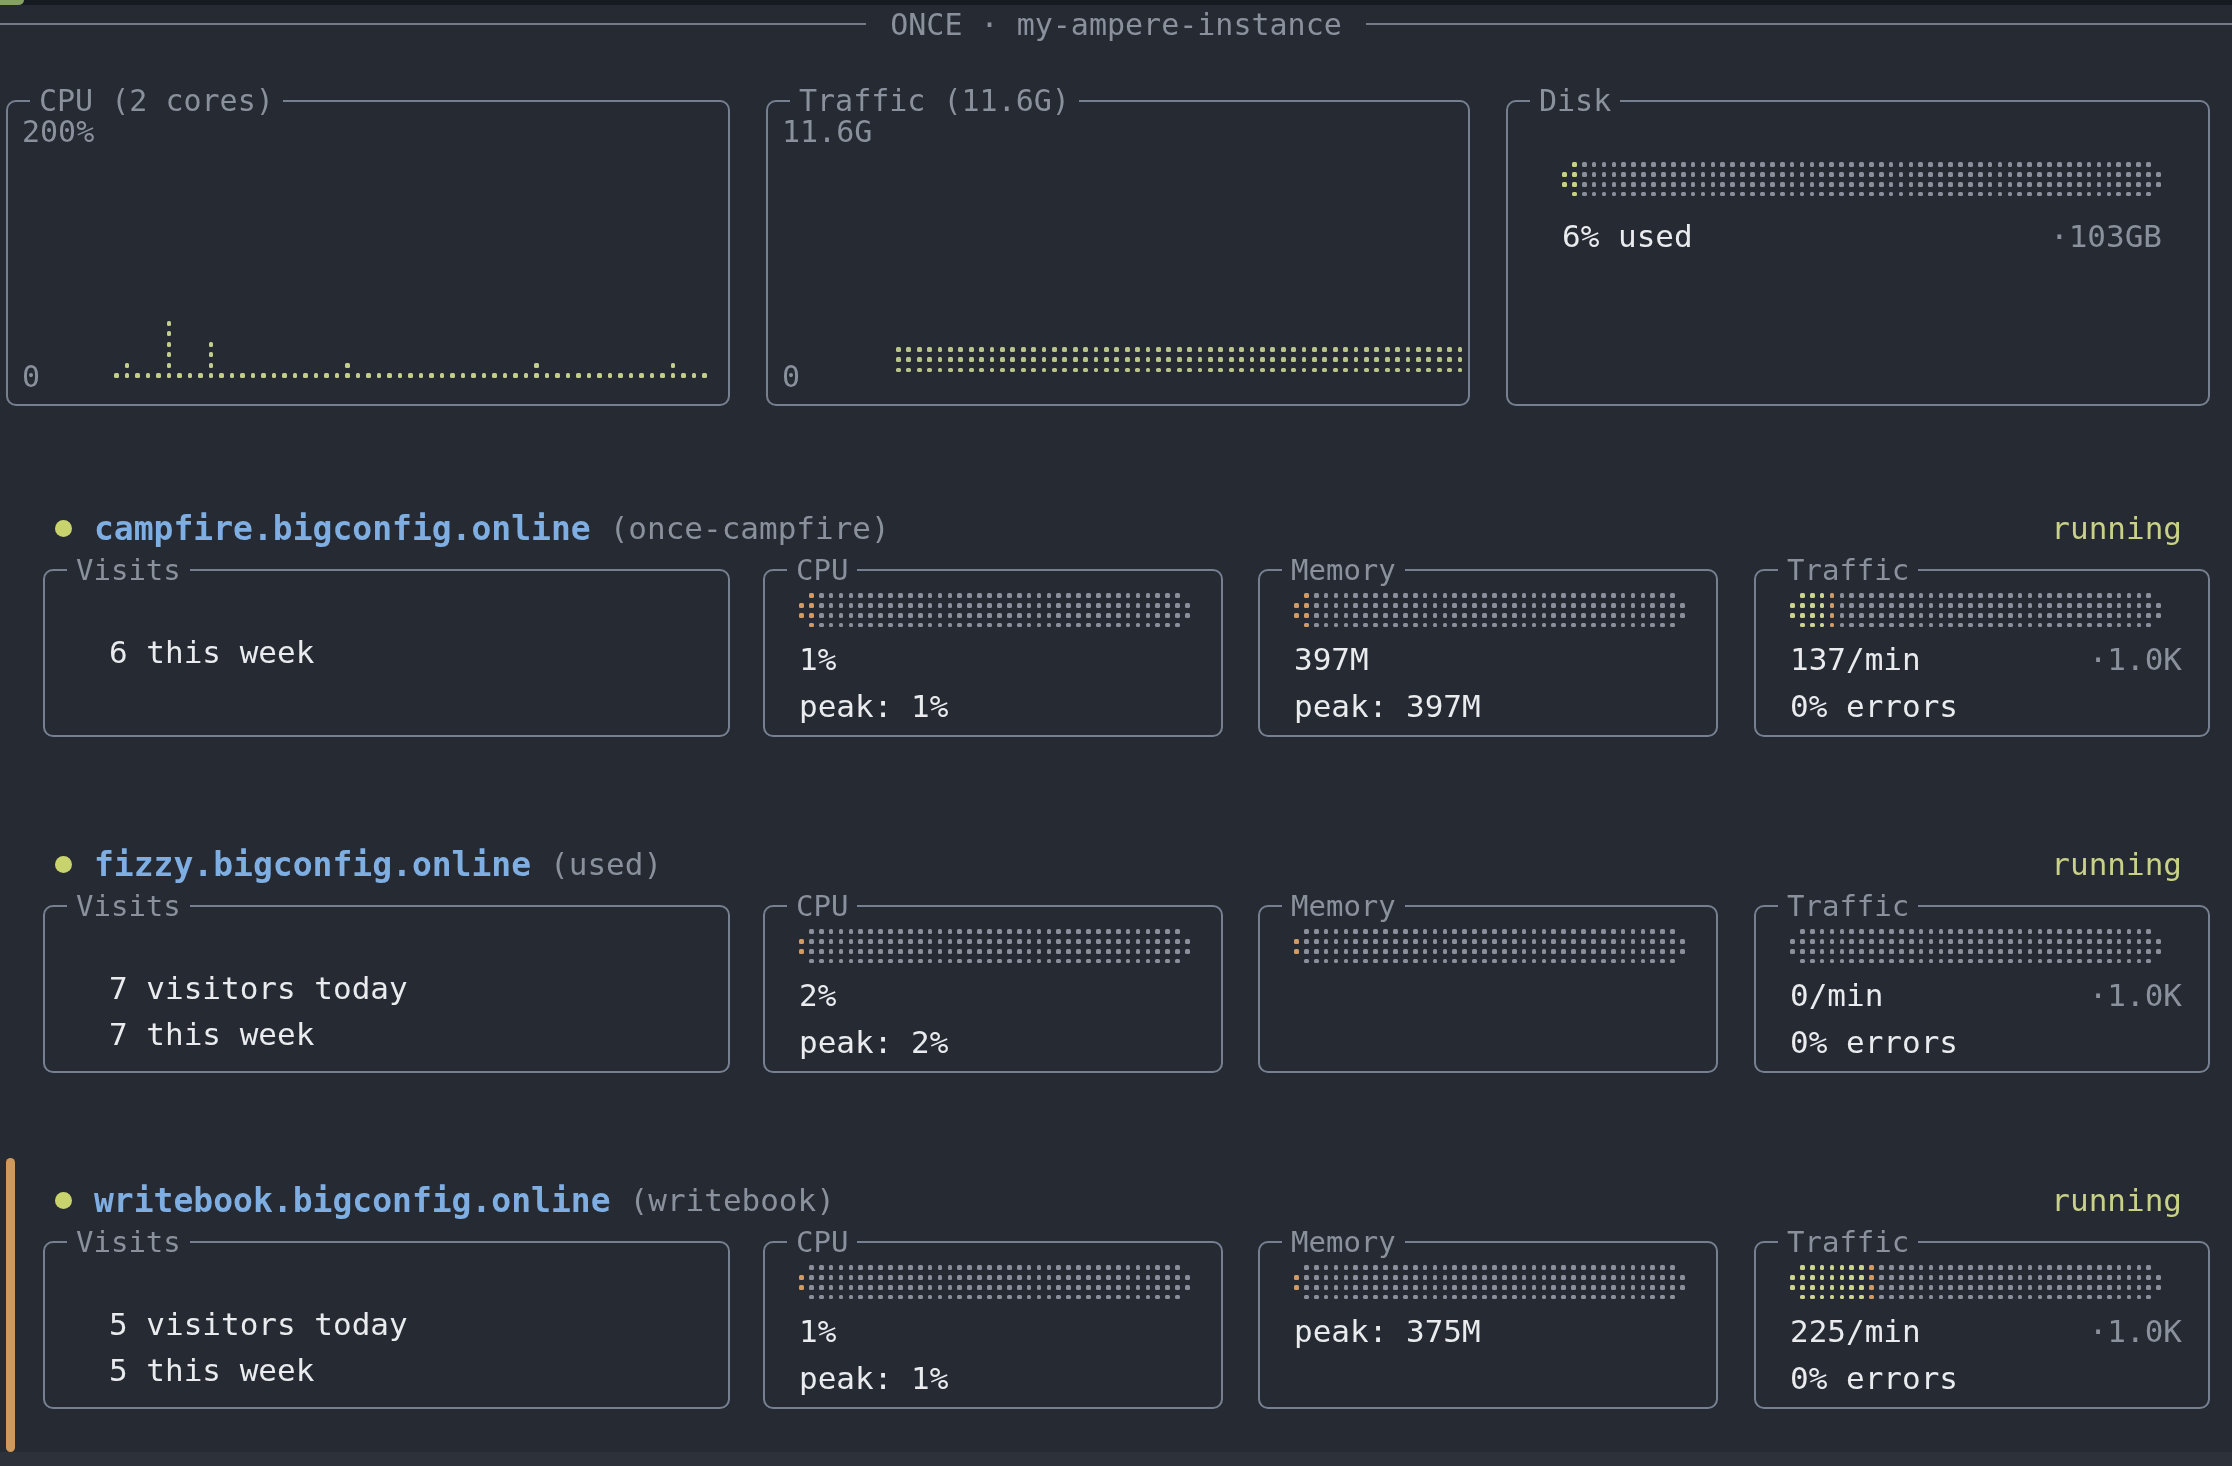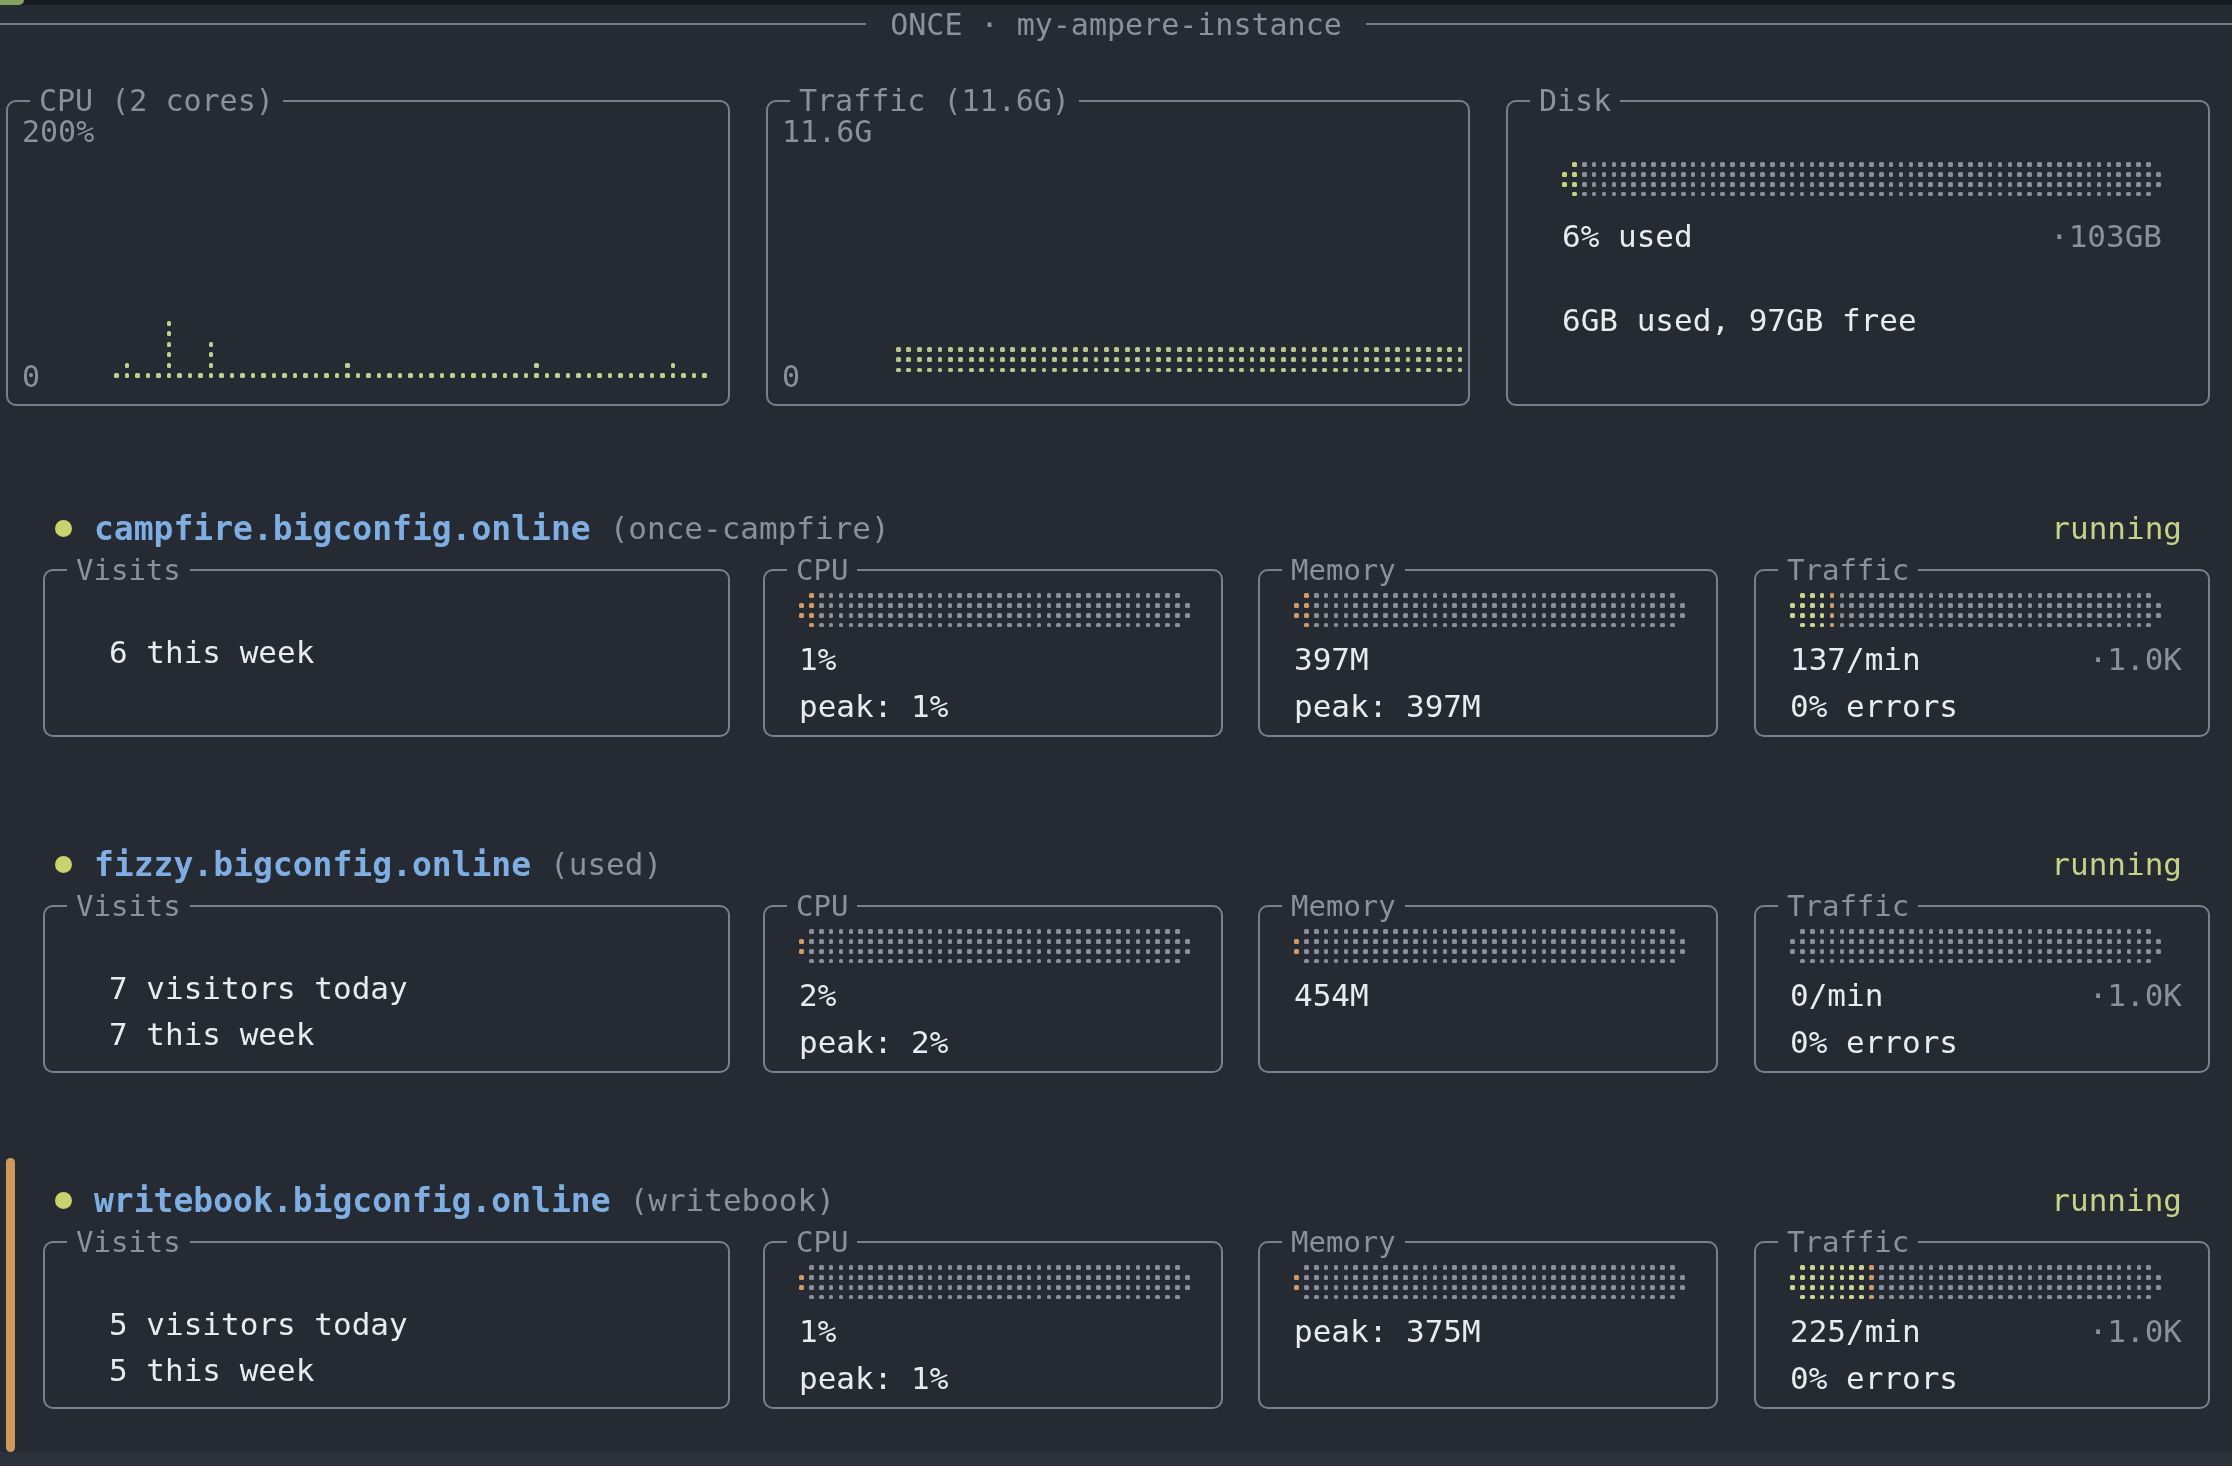--- a/index.html
+++ b/index.html
@@ -574,21 +574,20 @@
             <i style="left: 554.4px; top: 29.7px; background: rgb(138, 144, 155); width: 4.8px; height: 4.8px;"></i>
             <i style="left: 564.3px; top: 29.7px; background: rgb(138, 144, 155); width: 4.8px; height: 4.8px;"></i>
             <i style="left: 574.2px; top: 29.7px; background: rgb(138, 144, 155); width: 4.8px; height: 4.8px;"></i>
             <i style="left: 584.1px; top: 29.7px; background: rgb(138, 144, 155); width: 4.8px; height: 4.8px;"></i>
           </div>
       </div>
       <div class="disk-row">
         <span>6% used</span>
         <span class="cap">·103GB</span>
       </div>
-      <div class="disk-detail">6GB used, 97GB free</div>
     </div>
   </div>
 
   <div class="app-section s0">
 
     <div class="app-head">
       <span class="status-dot"></span>
       <span class="app-domain">campfire.bigconfig.online</span>
       <span class="app-alias">(once-campfire)</span>
       <span class="app-status">running</span>
@@ -1435,21 +1434,20 @@
               <i style="left: 306.9px; top: 29.7px; background: rgb(138, 144, 155); width: 4.8px; height: 4.8px;"></i>
               <i style="left: 316.8px; top: 29.7px; background: rgb(138, 144, 155); width: 4.8px; height: 4.8px;"></i>
               <i style="left: 326.7px; top: 29.7px; background: rgb(138, 144, 155); width: 4.8px; height: 4.8px;"></i>
               <i style="left: 336.6px; top: 29.7px; background: rgb(138, 144, 155); width: 4.8px; height: 4.8px;"></i>
               <i style="left: 346.5px; top: 29.7px; background: rgb(138, 144, 155); width: 4.8px; height: 4.8px;"></i>
               <i style="left: 356.4px; top: 29.7px; background: rgb(138, 144, 155); width: 4.8px; height: 4.8px;"></i>
               <i style="left: 366.3px; top: 29.7px; background: rgb(138, 144, 155); width: 4.8px; height: 4.8px;"></i>
               <i style="left: 376.2px; top: 29.7px; background: rgb(138, 144, 155); width: 4.8px; height: 4.8px;"></i>
             </div>
           </div>
-        <div class="mini-line">454M</div>
       </div>
     </div>
     <div class="panel p-traffic">
       <span class="panel-title">Traffic</span>
       <div class="mini-body">
         <div class="mini-gauge-wrap">
             <div data-dots="apps.1.traffic.gauge" style="width: 376.2px; height: 39.6px;">
               <i style="left: 9.9px; top: 0px; background: rgb(138, 144, 155); width: 4.8px; height: 4.8px;"></i>
               <i style="left: 19.8px; top: 0px; background: rgb(138, 144, 155); width: 4.8px; height: 4.8px;"></i>
               <i style="left: 29.7px; top: 0px; background: rgb(138, 144, 155); width: 4.8px; height: 4.8px;"></i>

